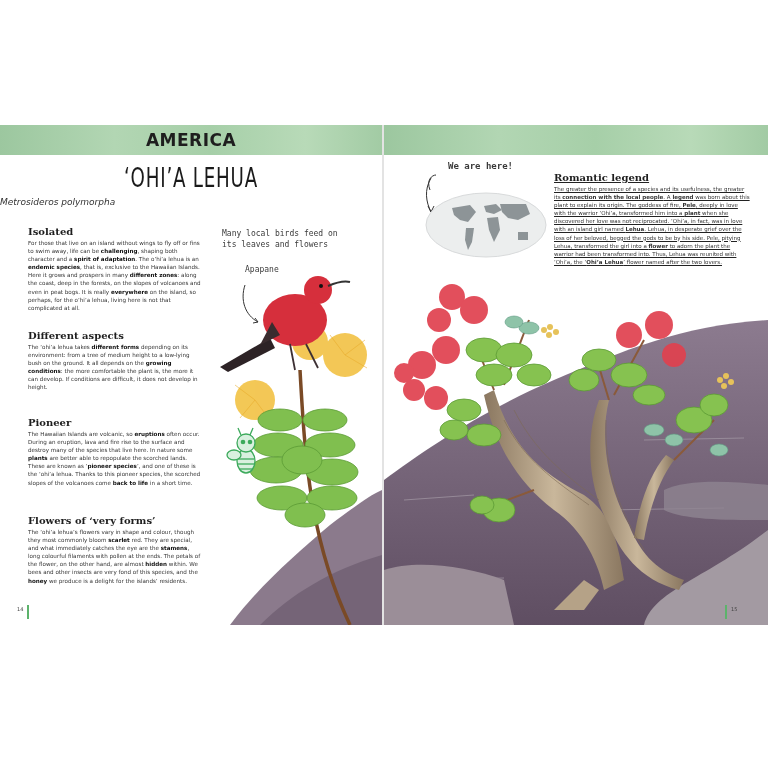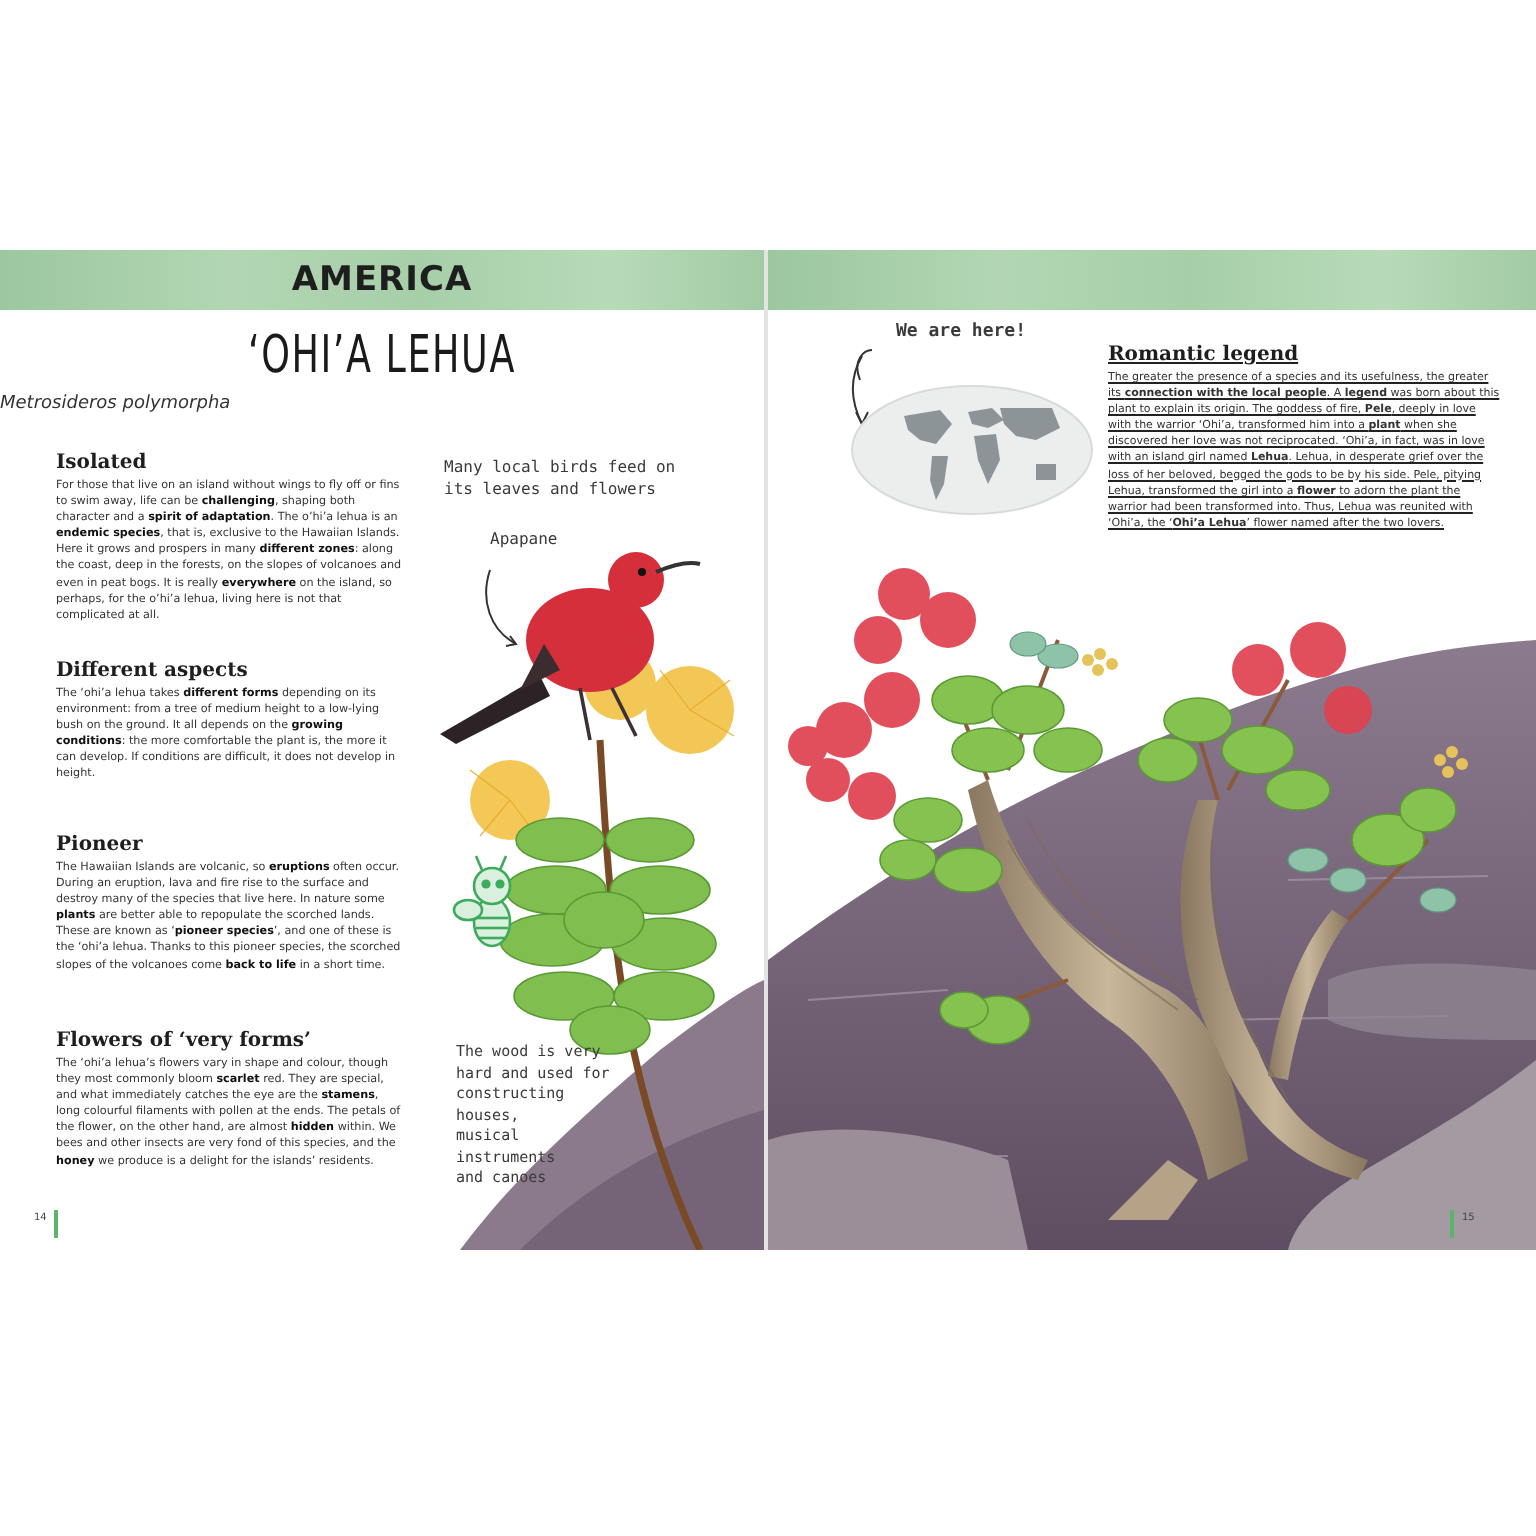--- a/index.html
+++ b/index.html
@@ -117,27 +117,20 @@
         <line x1="15" y1="8" x2="12" y2="1"></line>
           <line x1="24" y1="8" x2="27" y2="1"></line>
         <line x1="12" y1="32" x2="28" y2="32"></line>
           <line x1="12" y1="37" x2="28" y2="37"></line>
           <line x1="13" y1="42" x2="27" y2="42"></line>
       </g>
       <circle cx="17" cy="15" r="2.3" fill="#3daa5c"></circle>
         <circle cx="24" cy="15" r="2.3" fill="#3daa5c"></circle>
     </svg>
 
-    <div class="hand" style="position:absolute;left:228px;top:396px;width:80px;font-size:7.5px;line-height:10.5px;">
-      <div>The wood is very</div>
-      <div>hard and used for</div>
-      <div>constructing houses,</div>
-      <div>musical instruments</div>
-      <div>and canoes</div>
-    </div>
 
     <div class="pnum" style="left:17px;top:481px">14</div>
     <div class="ptick" style="left:27px;top:480px"></div>
   </div>
 
   <div class="gutter"></div>
 
   <div class="page page-right">
     <div class="band"></div>
 

